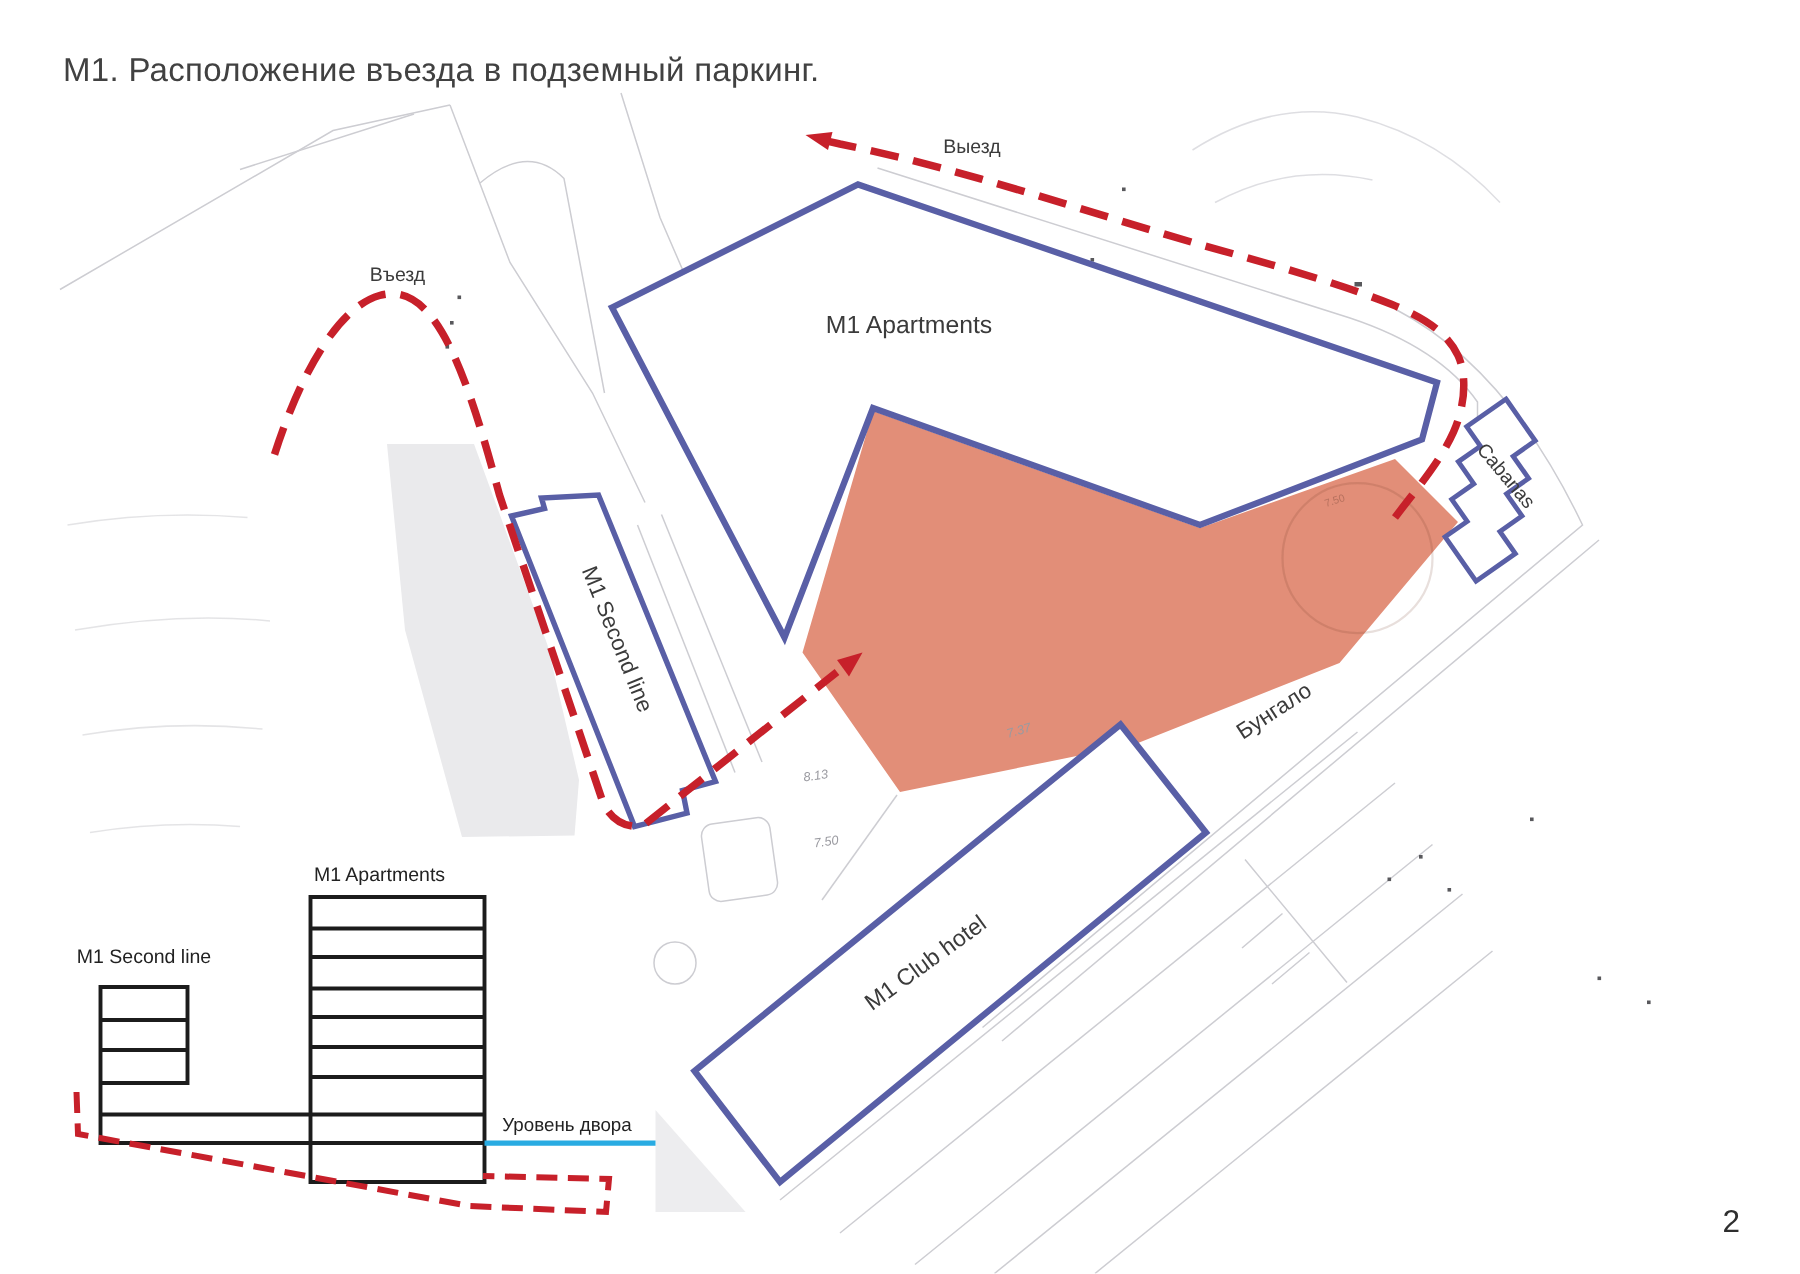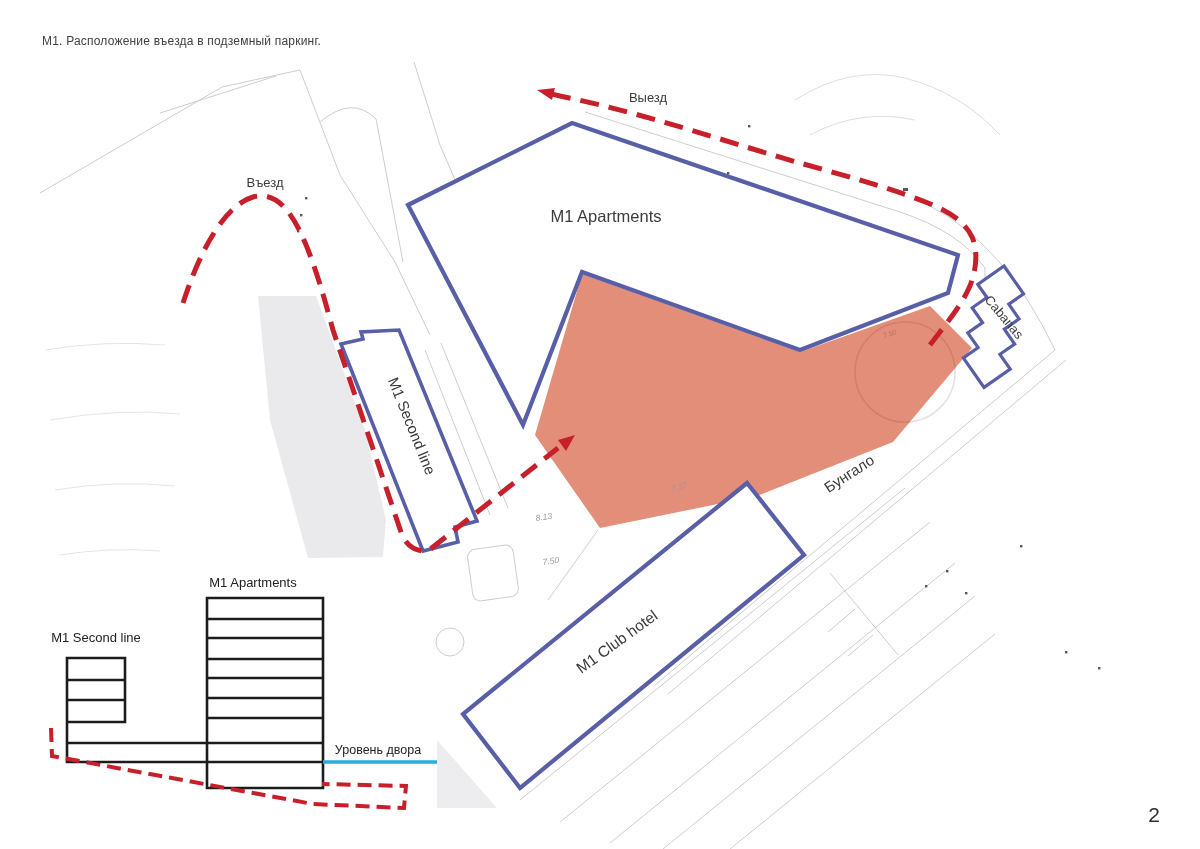--- a/index.html
+++ b/index.html
@@ -2,21 +2,21 @@
 <html><head>
 <meta charset="utf-8">
 <style>
   html,body{margin:0;padding:0;background:#ffffff;}
   body{
     width:1200px;height:849px;position:relative;overflow:hidden;
     font-family:"Liberation Sans", sans-serif;
   }
   #title{
     position:absolute;left:42px;top:34px;
-    font-size:12px;color:#414141;letter-spacing:.2px;
+    font-size:22px;color:#414141;letter-spacing:.2px;
   }
   #page-num{
     position:absolute;right:40px;bottom:22px;
     font-size:21px;color:#2e2e2e;
   }
   svg{position:absolute;left:0;top:0;}
   text{font-family:"Liberation Sans", sans-serif;}
   .map-label{fill:#3b3b3b;}
   .elev{font-style:italic;fill:#9a9aa0;}
   .sec-label{fill:#222222;}

